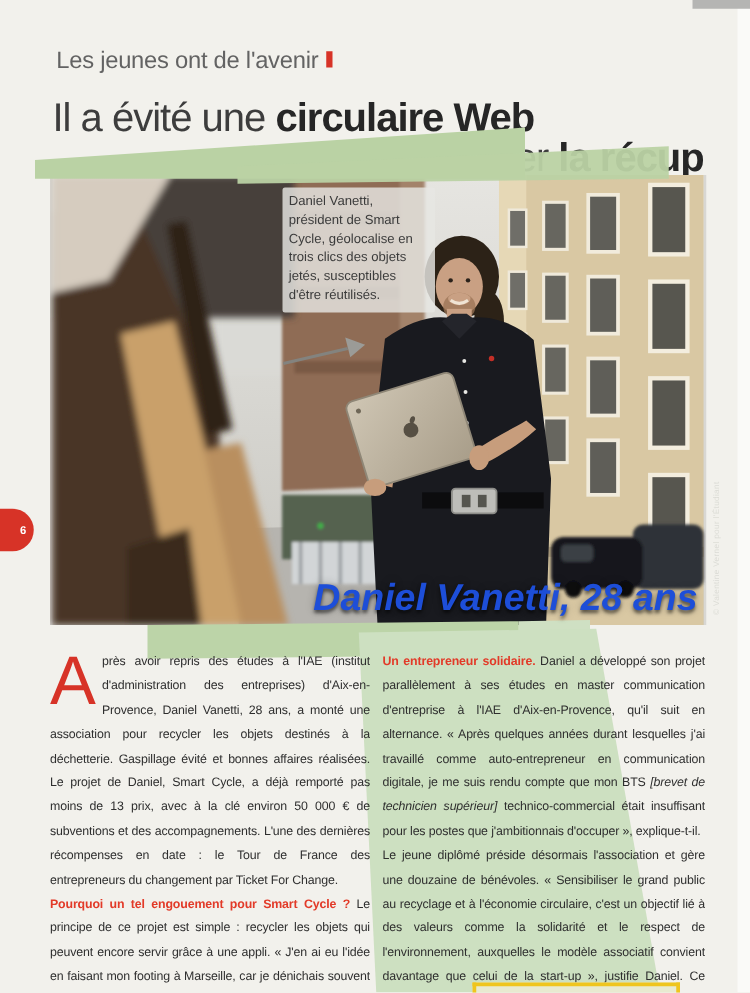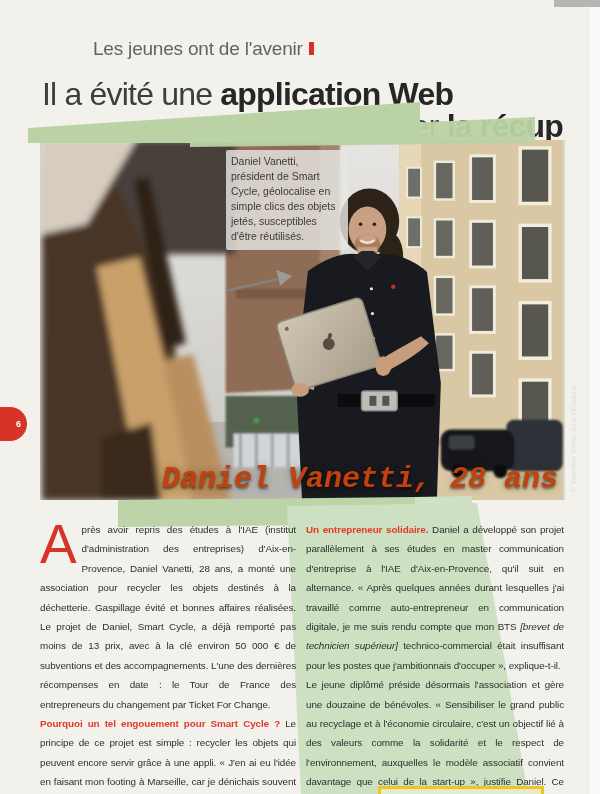--- a/index.html
+++ b/index.html
@@ -2,41 +2,41 @@
 <html lang="fr"><head>
 <meta charset="utf-8">
 <style>
   html,body{margin:0;padding:0;}
   body{width:600px;height:794px;position:relative;overflow:hidden;
        background:#f2f1ec;font-family:"Liberation Sans",sans-serif;
        -webkit-font-smoothing:antialiased;}
   .abs{position:absolute;}
 
   
-  .kicker{left:45px;top:38px;font-size:19px;color:#636363;letter-spacing:-0.2px;margin-left:48px;}
+  .kicker{left:45px;top:38px;font-size:19px;color:#636363;letter-spacing:-0.2px;}
   .kicker-bar{display:inline-block;width:5px;height:13px;background:#d73327;margin-left:6px;}
 
   .title-line{font-size:32px;color:#3d3d3d;letter-spacing:-0.8px;white-space:nowrap;}
   .title-line b{color:#262626;}
   .title1{left:42px;top:76px;}
   .title2{right:37px;top:108px;}
 
   
   #green-svg{left:0;top:0;width:600px;height:794px;pointer-events:none;z-index:3;}
 
   
   .photo{left:40px;top:140px;width:525px;height:360px;overflow:hidden;z-index:2;
          background:#d8d7d3;}
   .photo svg{display:block;}
   .photo-caption{left:226px;top:150px;width:112px;z-index:4;
       font-size:10.5px;line-height:15px;color:#3b3b3b;
       background:rgba(231,231,227,0.82);padding:4px 5px 6px 5px;border-radius:2px;}
   .photo-banner{right:42px;top:462px;z-index:4;
-      font-family:Liberation Mono, monospace;font-style:italic;font-weight:bold;
-      font-size:30px;color:#c2410c;white-space:nowrap;
+      font-family:Liberation Sans, sans-serif;font-style:italic;font-weight:bold;
+      font-size:30px;color:#1d4ed8;white-space:nowrap;
       text-shadow:0 2px 3px rgba(0,0,0,0.55),0 0 8px rgba(0,0,0,0.25);}
   .photo-credit{left:570px;top:492px;z-index:4;transform:rotate(-90deg);
       transform-origin:0 0;white-space:nowrap;font-size:6.5px;color:#dcdcd6;
       letter-spacing:0.3px;}
 
   
   .page-tab{left:0;top:407px;width:27px;height:34px;background:#d73327;
       border-radius:0 17px 17px 0;z-index:5;}
   .page-tab span{position:absolute;right:6px;top:50%;transform:translateY(-50%);
       color:#ffffff;font-size:9px;font-weight:bold;}
@@ -60,21 +60,21 @@
   .scan-corner{right:0;top:0;width:46px;height:7px;background:#b5b5b3;z-index:8;}
 </style>
 </head>
 <body>
 
 <div class="abs kicker">
   <span>Les jeunes ont de l'avenir</span><span class="kicker-bar"></span>
 </div>
 
 <div class="abs title-line title1">
-  <span>Il a évité une </span><b>application Web</b>
+  <span>Il a évité une </span><b>circulaire Web</b>
 </div>
 <div class="abs title-line title2">
   <span>pour favoriser </span><b>la récup</b>
 </div>
 
 <div class="abs photo">
   <svg width="525" height="360" viewBox="0 0 525 363">
     <defs>
       <filter id="blur3">
           <feGaussianBlur stdDeviation="3.2"></feGaussianBlur>
@@ -210,21 +210,21 @@
 </div>
 
 <svg id="green-svg" class="abs">
   <polygon points="28,128 420,102 420,143 28,143" fill="#bad2a4"></polygon>
   <polygon points="190,133 535,117 535,143 190,147" fill="#bad2a4" opacity="0.95"></polygon>
   <polygon points="118,500 415,497 415,524 118,527" fill="#bcd4a8"></polygon>
   <polygon points="415,497 472,496 472,522 415,524" fill="#cfe0c3"></polygon>
   <polygon points="287,506 477,503 528,794 301,794" fill="#cde0c1"></polygon>
 </svg>
 
-<div class="abs photo-caption">Daniel Vanetti, président de Smart Cycle, géolocalise en simple clics des objets jetés, susceptibles d'être réutilisés.</div>
+<div class="abs photo-caption">Daniel Vanetti, président de Smart Cycle, géolocalise en trois clics des objets jetés, susceptibles d'être réutilisés.</div>
 <div class="abs photo-banner">Daniel Vanetti, 28 ans</div>
 <div class="abs photo-credit">© Valentine Vernel pour l'Étudiant</div>
 
 <div class="abs page-tab">
   <span>6</span>
 </div>
 
 <div class="abs col col-left">
   <p><span class="dropcap">A</span><span>près avoir repris des études à l'IAE (institut d'administration des entreprises) d'Aix-en-Provence, Daniel Vanetti, 28 ans, a monté une association pour recycler les objets destinés à la déchetterie. Gaspillage évité et bonnes affaires réalisées. Le projet de Daniel, Smart Cycle, a déjà remporté pas moins de 13 prix, avec à la clé environ 50 000 € de subventions et des accompagnements. L'une des dernières récompenses en date : le Tour de France des entrepreneurs du changement par Ticket For Change.</span></p>
   <p><span class="subhead">Pourquoi un tel engouement pour Smart Cycle ? </span><span>Le principe de ce projet est simple : recycler les objets qui peuvent encore servir grâce à une appli. « J'en ai eu l'idée en faisant mon footing à Marseille, car je dénichais souvent sur mon parcours des objets que je récupérais pour meubler mon appartement », raconte Daniel. Pour éviter le gaspillage, il monte en janvier 2015 une association pour développer une application Web. Elle permet aux utilisateurs de localiser les objets qu'ils peuvent récupérer, soit parce qu'une personne aura déclaré avoir des choses à donner, soit parce que quelqu'un aura</span></p>

